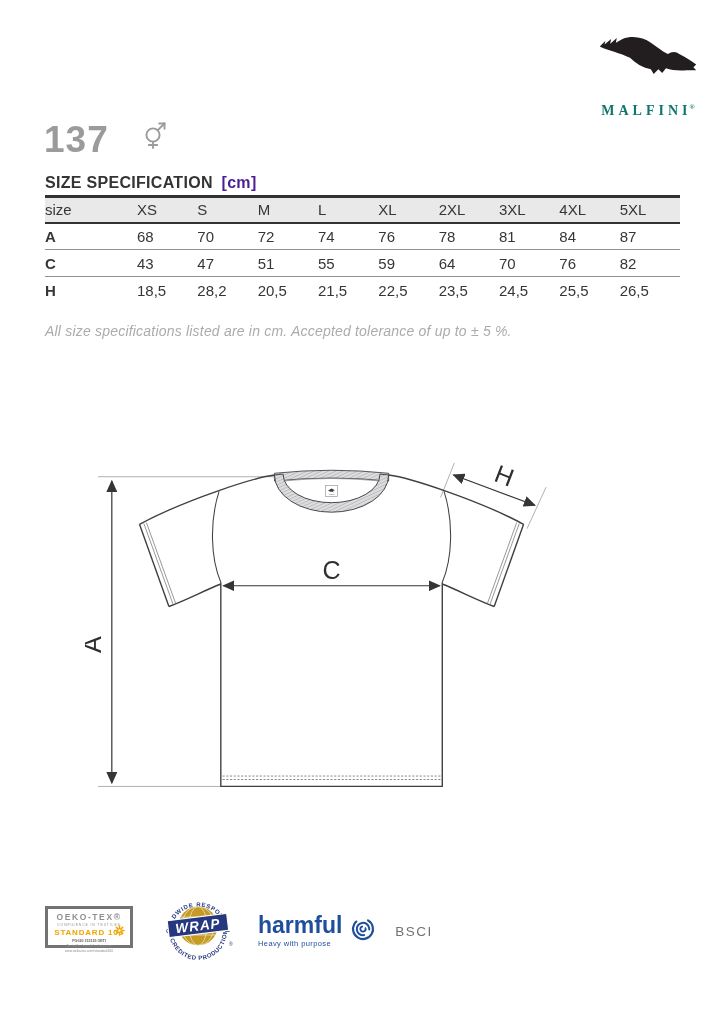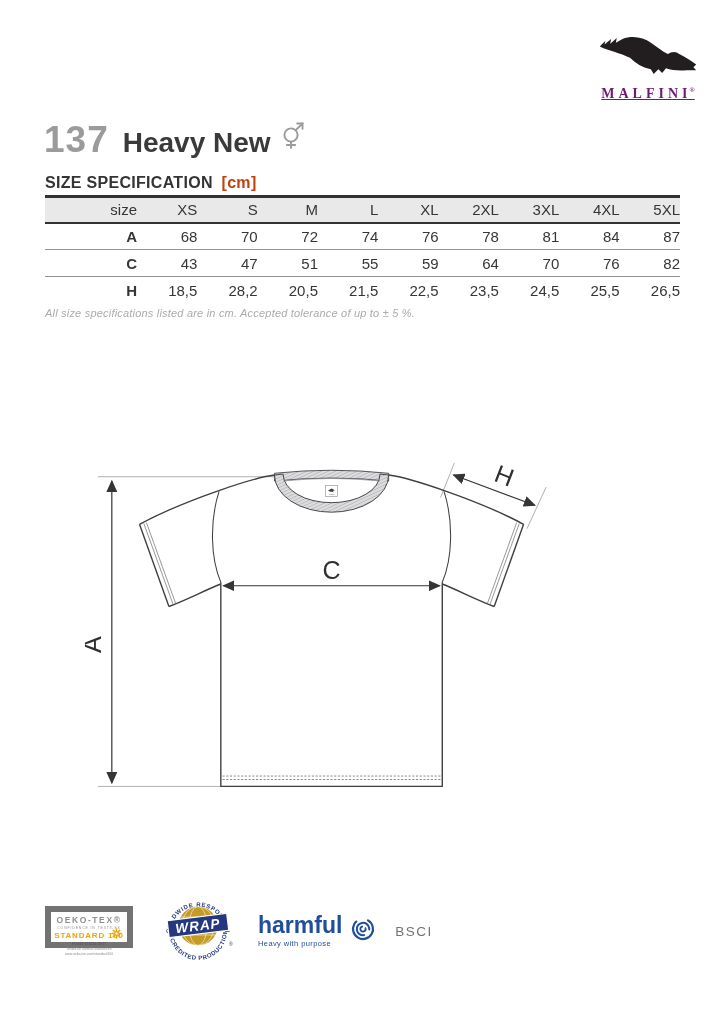--- a/index.html
+++ b/index.html
@@ -5,55 +5,55 @@
   html,body{margin:0;padding:0;}
   body{
     width:724px;height:1024px;position:relative;background:#ffffff;
     font-family:"Liberation Sans", sans-serif;color:#3a3a3c;overflow:hidden;
   }
   
   .brand{position:absolute;left:586px;top:27px;width:124px;text-align:center;}
   .brand svg{display:block;margin:0 auto;}
   .wordmark{
     font-family:"Liberation Serif", serif;font-weight:700;font-size:14px;
-    letter-spacing:4px;color:#701a75;margin-top:3px;white-space:nowrap;text-decoration:underline;
+    letter-spacing:4px;color:#0f766e;margin-top:20px;white-space:nowrap;
   }
   .wordmark sup{font-size:7px;letter-spacing:0;vertical-align:6px;margin-left:-2px;}
   
-  .title-row{position:absolute;left:44px;top:118px;display:flex;align-items:flex-end;}
+  .title-row{position:absolute;left:44px;top:118px;display:flex;align-items:flex-end;gap:24px;}
   .product-code{font-size:37px;font-weight:700;color:#9b9b9d;line-height:1;letter-spacing:1px;}
   .product-name{font-size:28px;font-weight:700;color:#3a3a3c;line-height:1.08;margin-left:14px;}
   .unisex{margin-left:10px;margin-bottom:4px;}
   
   .spec-heading{position:absolute;left:45px;top:174px;font-size:16px;font-weight:700;color:#343436;letter-spacing:.3px;}
-  .spec-heading .unit{color:#c2410c;margin-left:4px;}
+  .spec-heading .unit{color:#4c1d95;margin-left:4px;}
   
   .size-table{position:absolute;left:45px;top:195px;width:635px;border-collapse:collapse;table-layout:fixed;}
   .size-table col.c0{width:92px;}
   .size-table thead tr{
     background:#e9e9ea;height:26px;
     border-top:3px solid #323234;border-bottom:2px solid #323234;
   }
   .size-table th,.size-table td{
-    text-align:right;vertical-align:middle;font-size:15px;color:#363638;padding:0;
+    text-align:left;vertical-align:middle;font-size:15px;color:#363638;padding:0;
   }
   .size-table thead th{font-weight:400;}
   .size-table thead th.size-label{font-weight:400;}
   .size-table tbody tr{height:27px;border-bottom:1px solid #939395;}
   .size-table tbody tr:last-child{border-bottom:none;}
   .size-table tbody th{font-weight:700;}
   .size-table tbody td{font-weight:400;}
   .table-note{
-    position:absolute;left:45px;top:307px;font-size:11px;font-style:italic;color:#ababad;letter-spacing:.2px;
+    position:absolute;left:45px;top:323px;font-size:14px;font-style:italic;color:#ababad;letter-spacing:.2px;
   }
   
   .diagram{position:absolute;left:85px;top:425px;}
   
   .oeko{
-    position:absolute;left:45px;top:906px;width:88px;height:42px;border:6px solid #737373;
+    position:absolute;left:45px;top:906px;width:88px;height:42px;border:3px solid #737373;
     text-align:center;line-height:1.25;padding-top:3px;box-sizing:border-box;position:absolute;
   }
   .oeko .l1{font-size:8.5px;font-weight:700;color:#8f8f91;letter-spacing:1.6px;}
   .oeko .l2{font-size:3.4px;color:#8f8f91;letter-spacing:.9px;}
   .oeko .l3{font-size:8px;font-weight:700;color:#f0a500;letter-spacing:.8px;margin-top:1px;}
   .oeko .l4{font-size:3.6px;font-weight:700;color:#5c5c5e;margin-top:1px;}
   .oeko .l5{font-size:3.4px;color:#8f8f91;margin-top:1px;}
   .oeko .l6{font-size:3.4px;color:#8f8f91;}
   .oeko .flower{position:absolute;right:5px;top:12px;}
   .wrap-logo{position:absolute;left:160px;top:884px;}
@@ -78,21 +78,20 @@
       C88,46 80,45 74,43
       L70,48 L66,44 L61,49 L58,44
       C50,43 42,38 36,32
       C26,27 12,24 4,20 Z"></path>
   </svg>
   <div class="wordmark"><span>MALFINI</span><sup>®</sup></div>
 </div>
 
 <div class="title-row">
   <span class="product-code">137</span>
-  <span class="product-name">Heavy New</span>
   <span class="unisex">
     <svg width="26" height="32" viewBox="0 0 26 32">
       <g fill="none" stroke="#9b9b9d" stroke-width="1.9" stroke-linecap="round">
         <circle cx="10" cy="17" r="6.6"></circle>
         <line x1="10" y1="23.8" x2="10" y2="30"></line>
         <line x1="5.8" y1="27" x2="14.2" y2="27"></line>
         <line x1="14.8" y1="12.2" x2="21.5" y2="5.5"></line>
         <line x1="16.2" y1="5.5" x2="21.5" y2="5.5"></line>
         <line x1="21.5" y1="5.5" x2="21.5" y2="10.8"></line>
       </g>

